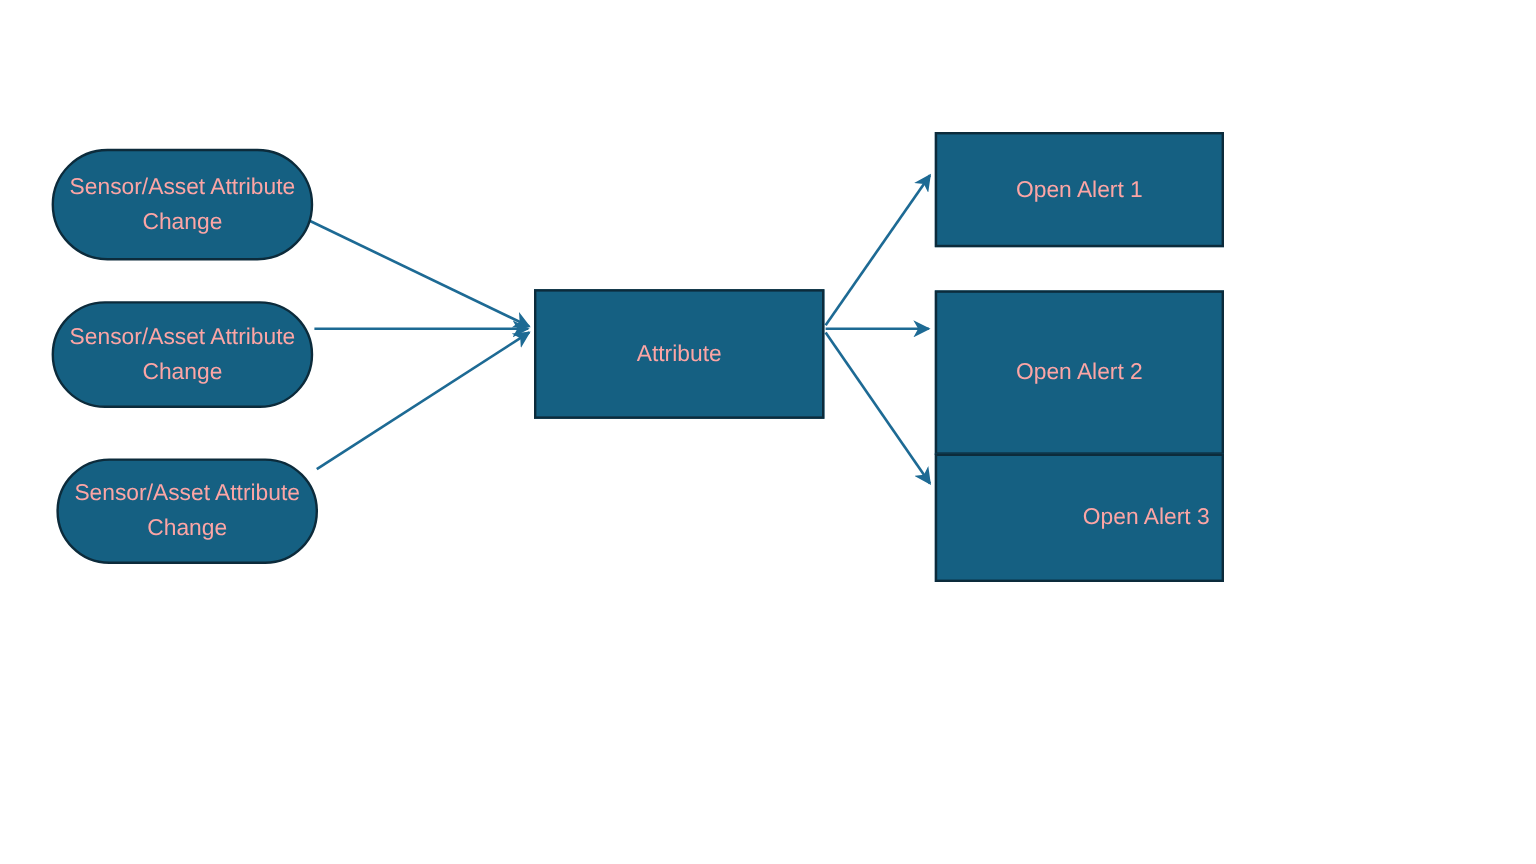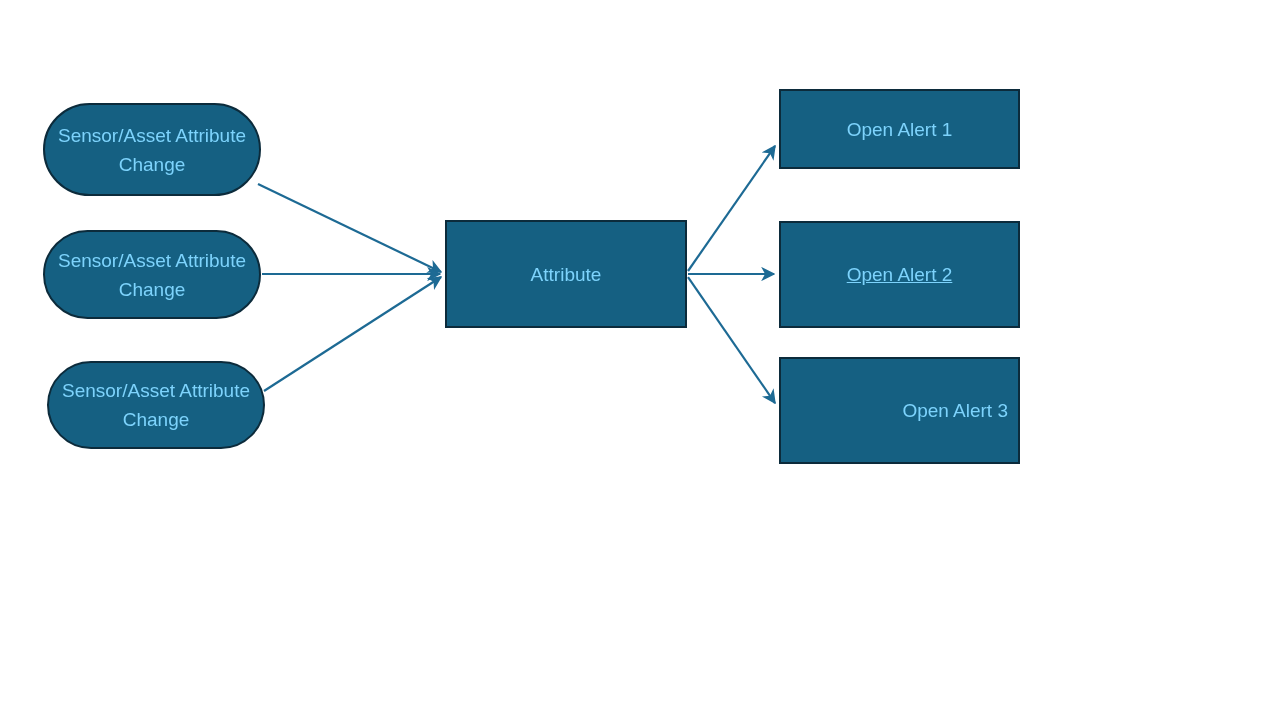--- a/index.html
+++ b/index.html
@@ -20,42 +20,43 @@
     left: 0;
     top: 0;
     width: 1280px;
     height: 720px;
   }
   .node {
     position: absolute;
     box-sizing: border-box;
     background: #156082;
     border: 2px solid #0c2b3b;
-    color: #7dd3fc;
+    color: #fca5a5;
     display: flex;
     align-items: center;
     justify-content: center;
     text-align: center;
     font-size: 19px;
     line-height: 29px;
     padding: 16px 10px;
+    margin-top: 21px;
   }
   .pill {
     border-radius: 47px;
     border-width: 2.5px;
   }
   .rect {
     border-radius: 0;
   }
   .n-s1 { left: 43px;  top: 103px; width: 218px; height: 93px;  }
   .n-s2 { left: 43px;  top: 230px; width: 218px; height: 89px;  }
   .n-s3 { left: 47px;  top: 361px; width: 218px; height: 88px;  }
   .n-th { left: 445px; top: 220px; width: 242px; height: 108px; }
-  .n-a1 { left: 779px; top: 89px;  width: 241px; height: 80px; }
-  .n-a2 { left: 779px; top: 221px; width: 241px; height: 107px; text-decoration: underline; }
+  .n-a1 { left: 779px; top: 89px;  width: 241px; height: 96px; }
+  .n-a2 { left: 779px; top: 221px; width: 241px; height: 137px; }
   .n-a3 { left: 779px; top: 357px; width: 241px; height: 107px; justify-content: flex-end; }
 </style>
 </head>
 <body>
 
 <div class="canvas">
 
   <svg class="connectors" width="1280" height="720" viewBox="0 0 1280 720" xmlns="http://www.w3.org/2000/svg">
     <defs>
       <marker id="arrowhead" viewBox="0 0 10 10" refX="9" refY="5" markerWidth="6.5" markerHeight="6.5" orient="auto-start-reverse">

